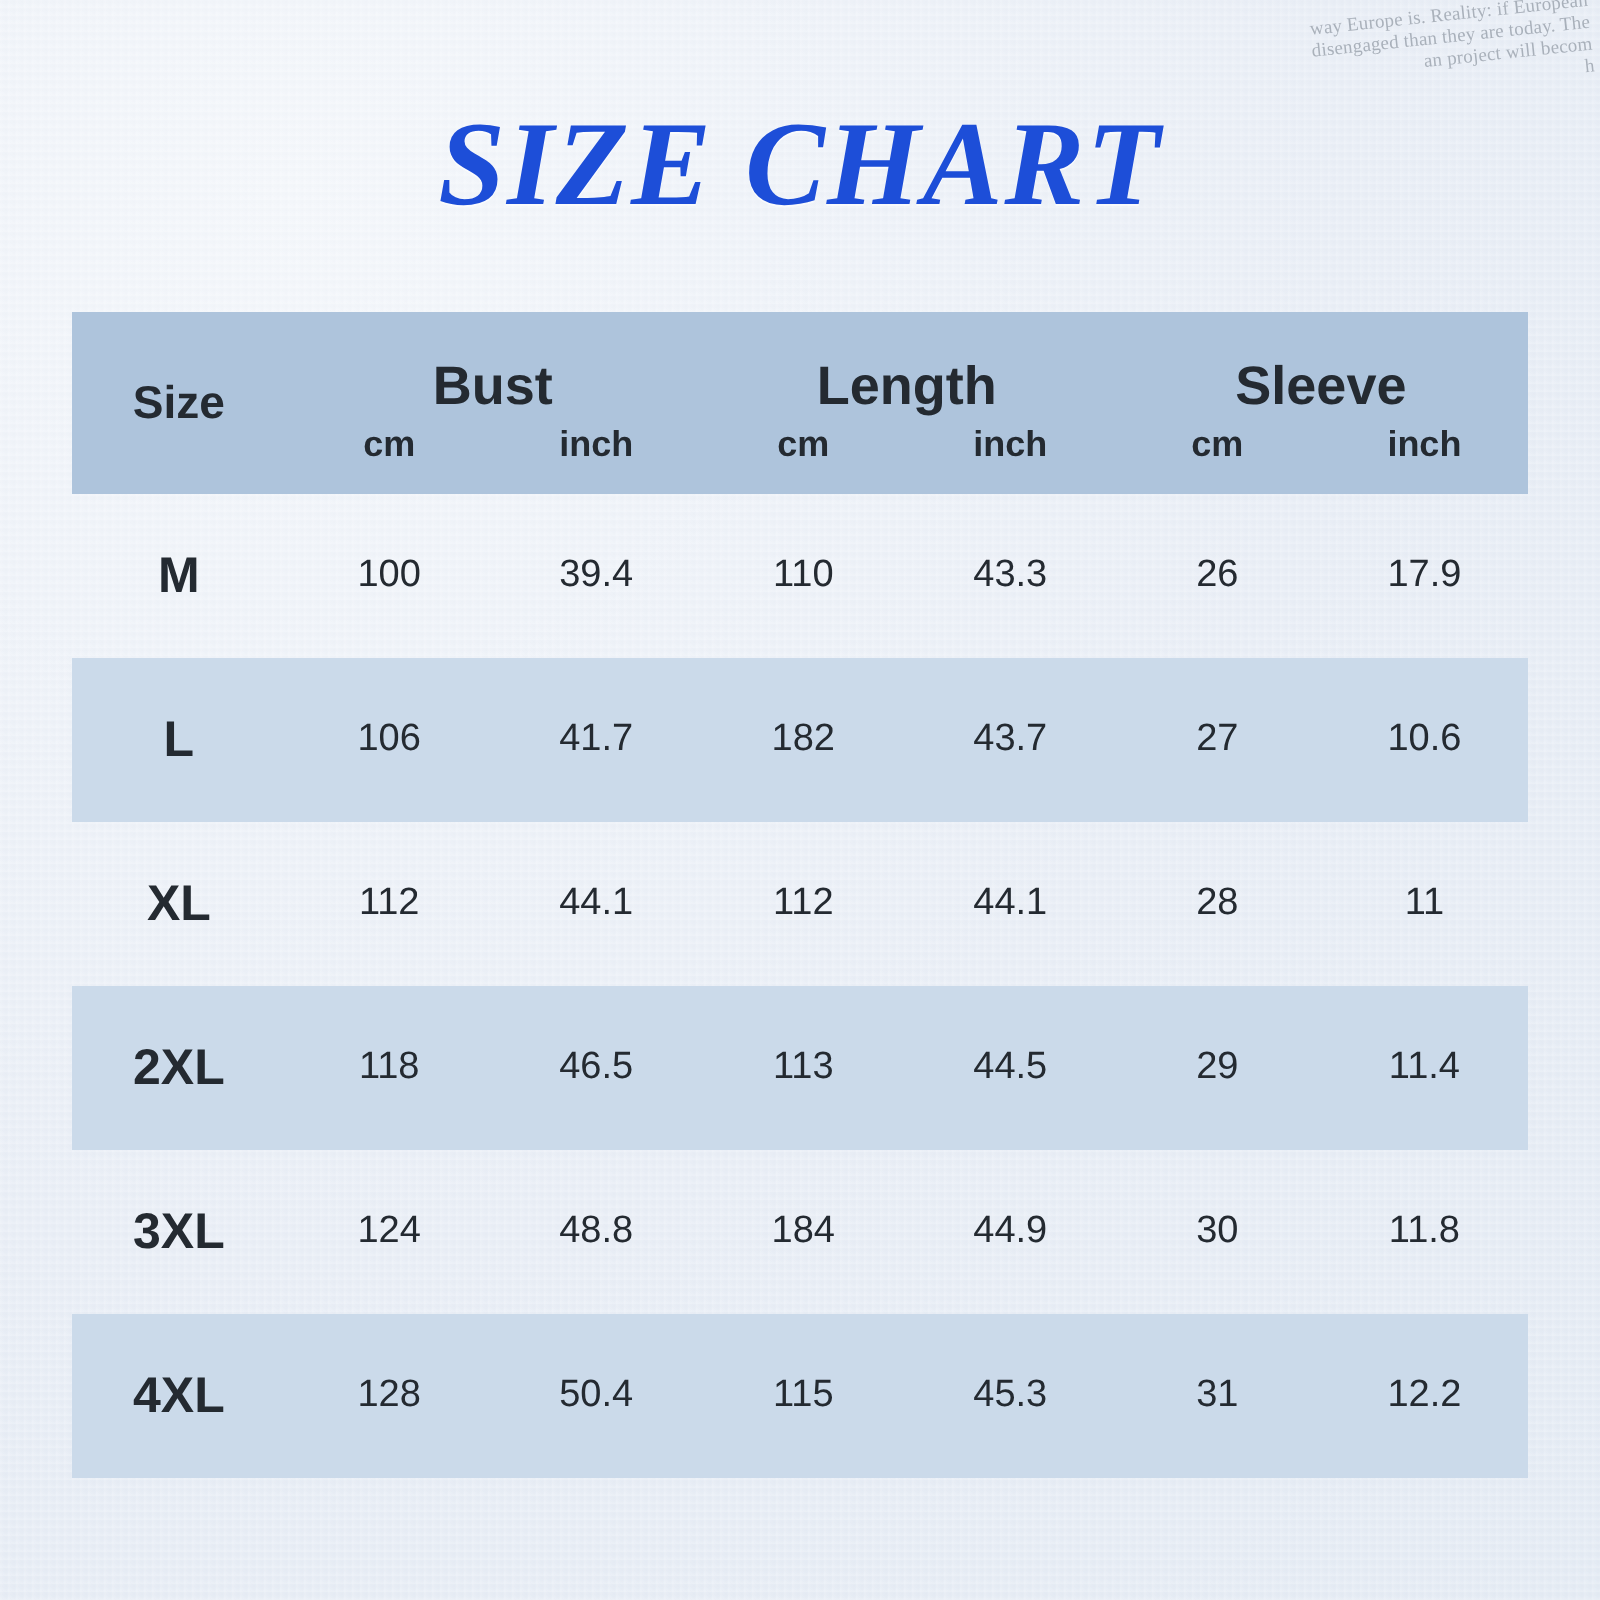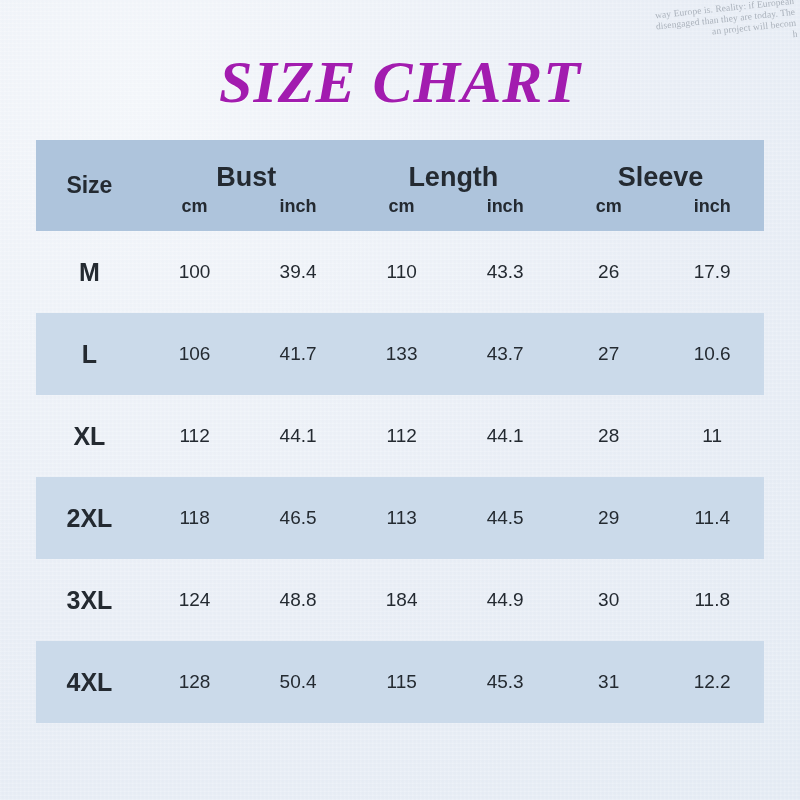--- a/index.html
+++ b/index.html
@@ -51,27 +51,27 @@
     position: absolute;
     top: 48px;
     left: 0;
     width: 100%;
     text-align: center;
     font-family: "Liberation Serif", serif;
     font-style: italic;
     font-weight: bold;
     font-size: 60px;
     letter-spacing: 1px;
-    color: #a21caf;
+    color: #1d4ed8;
     text-shadow: 0 1px 0 rgba(255,255,255,.6);
   }
 
   .table-wrap {
     position: absolute;
-    top: 140px;
+    top: 156px;
     left: 36px;
     width: 728px;
   }
   table.size-chart {
     width: 100%;
     border-collapse: collapse;
     table-layout: fixed;
   }
   table.size-chart td, table.size-chart th {
     text-align: center;
@@ -154,21 +154,21 @@
         <td class="val-cell">39.4</td>
         <td class="val-cell">110</td>
         <td class="val-cell">43.3</td>
         <td class="val-cell">26</td>
         <td class="val-cell">17.9</td>
       </tr>
       <tr class="shaded">
         <td class="size-cell">L</td>
         <td class="val-cell">106</td>
         <td class="val-cell">41.7</td>
-        <td class="val-cell">133</td>
+        <td class="val-cell">182</td>
         <td class="val-cell">43.7</td>
         <td class="val-cell">27</td>
         <td class="val-cell">10.6</td>
       </tr>
       <tr>
         <td class="size-cell">XL</td>
         <td class="val-cell">112</td>
         <td class="val-cell">44.1</td>
         <td class="val-cell">112</td>
         <td class="val-cell">44.1</td>

